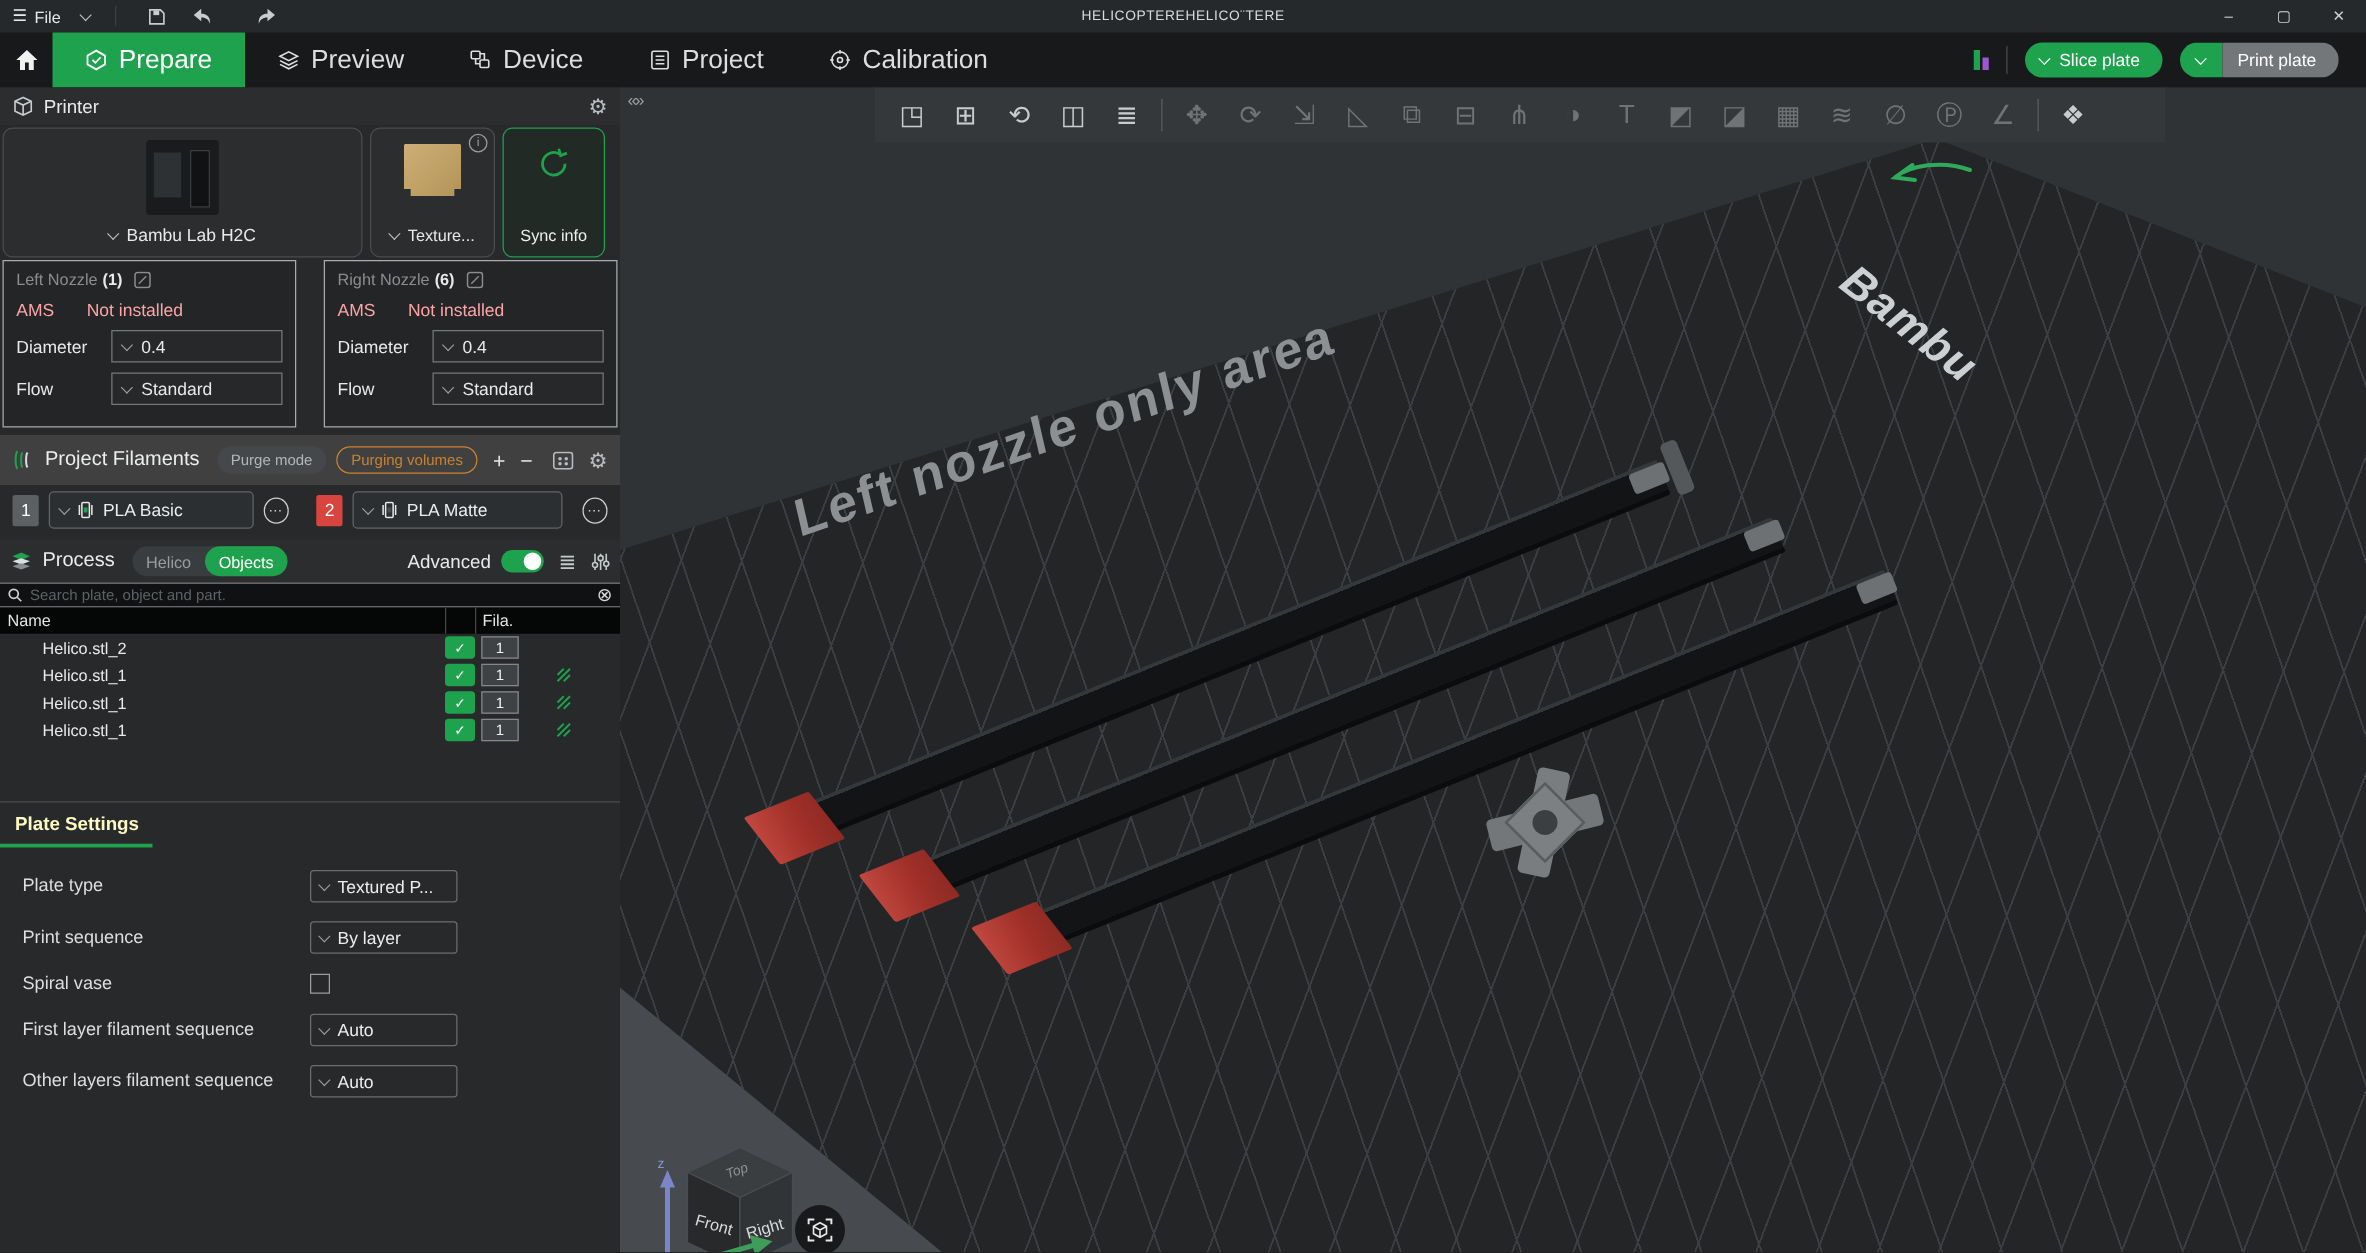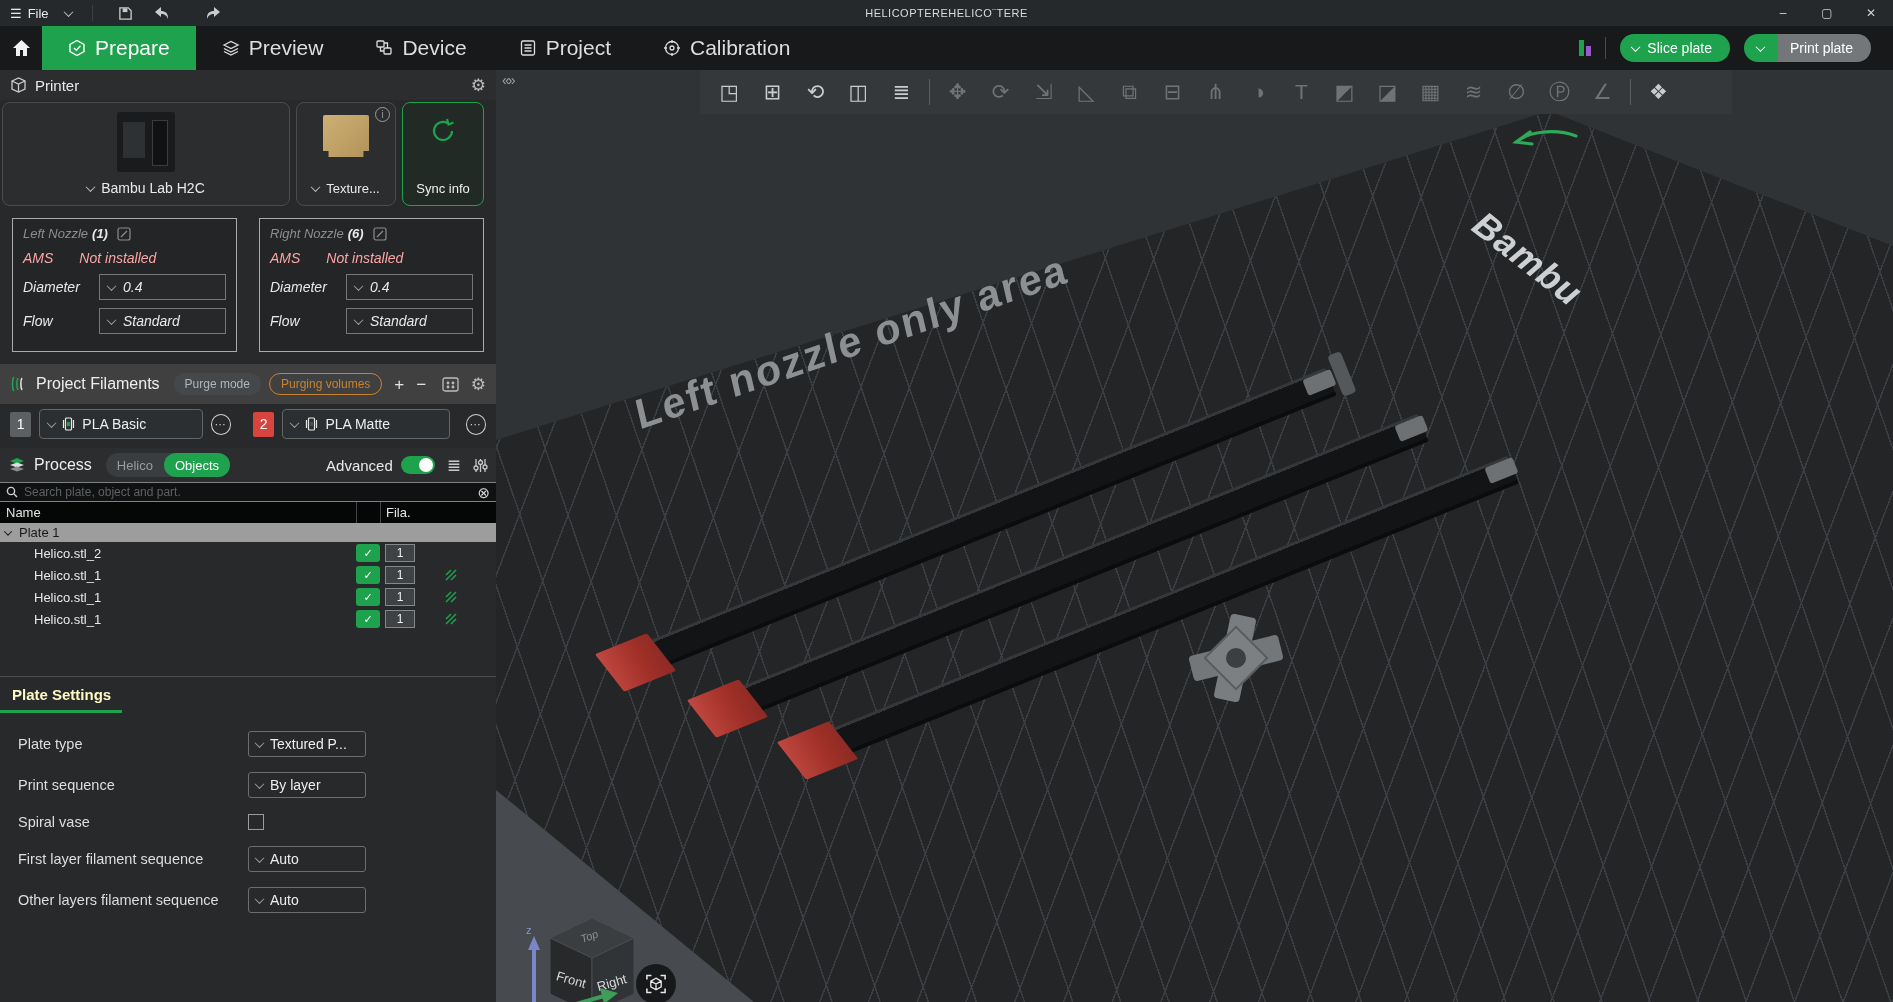--- a/index.html
+++ b/index.html
@@ -46,21 +46,21 @@
   .printer-img { margin-top:9px; width:58px; height:60px; background:#191b1d; border-radius:3px; position:relative; }
   .printer-img:before { content:""; position:absolute; left:6px; top:10px; width:22px; height:36px; background:#2e3133; }
   .printer-img:after { content:""; position:absolute; right:7px; top:8px; width:14px; height:44px; background:#101214; border:1px solid #3a3d3f; }
   .card-label { margin-top:auto; margin-bottom:9px; display:flex; align-items:center; gap:7px; font-size:14px; color:#e8eaea; }
   .card-plate { width:100px; }
   .plate-img { margin-top:12px; width:46px; height:42px; background:linear-gradient(135deg,#cdb077 0%,#bfa065 55%,#b1925a 100%); border-radius:2px; clip-path:polygon(0 0,100% 0,100% 86%,88% 86%,88% 100%,12% 100%,12% 86%,0 86%); }
   .info-ic { position:absolute; top:4px; right:5px; width:15px; height:15px; border:1px solid #9a9da0; border-radius:50%; color:#9a9da0; font-size:10px; display:flex; align-items:center; justify-content:center; }
   .card-sync { width:82px; border-color:#1fa24e; background:#222a25; }
   .card-sync .card-label { color:#eef0f0; }
 
-  .nozzles { display:flex; gap:22px; margin:12px; height:134px;font-style:italic; }
+  .nozzles { display:flex; gap:22px; margin:2px; height:134px; }
   .nozzle-box { flex:1; border:1px solid #a9acae; background:#232527; padding:7px 10px 8px; display:flex; flex-direction:column; }
   .nz-title { display:flex; align-items:center; gap:4px; font-size:13px; color:#8b8e90; }
   .nz-title b { color:#e8eaea; font-weight:bold; }
   .nz-ams { display:flex; gap:26px; font-size:14px; color:#fca5a5; margin-top:9px; }
   .nz-row { display:flex; align-items:center; margin-top:8px; font-size:14px; color:#e8eaea; }
   .nz-row .nl { width:76px; }
   .nz-select { flex:1; max-width:150px; height:26px; border:1px solid #75787a; display:flex; align-items:center; gap:8px; padding:0 8px; color:#e8eaea; background:#26282a; }
   .edit-ic { color:#8b8e90; }
 
   .fil-head { height:40px; display:flex; align-items:center; padding:0 10px; background:#404040; margin-top:6px; }
@@ -446,24 +446,20 @@
 
     <div class="obj-header">
       <div class="c-name">Name</div>
       <div class="c-check"></div>
       <div class="c-fila">
           <span>Fila.</span>
         </div>
       <div class="c-sup"></div>
     </div>
 
-    <div class="row-plate">
-      <span class="chev"></span>
-      <span>Plate 1</span>
-    </div>
 
     <div class="obj-row">
       <div class="c-name">Helico.stl_2</div>
       <div class="c-check">
           <div class="chk-badge">✓</div>
         </div>
       <div class="c-fila">
           <div class="fila-box">1</div>
         </div>
       <div class="c-sup"></div>

